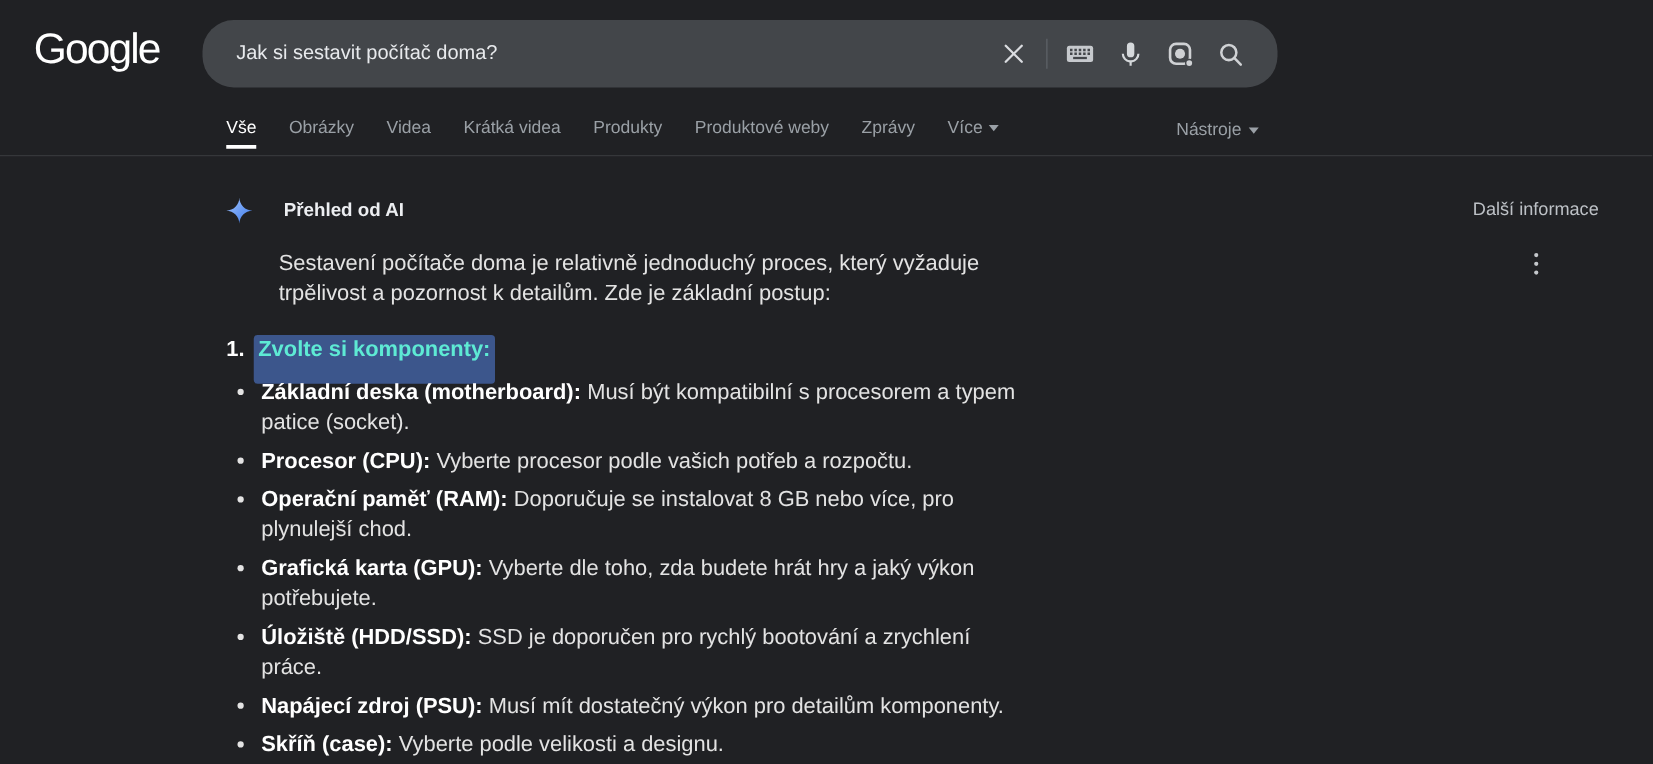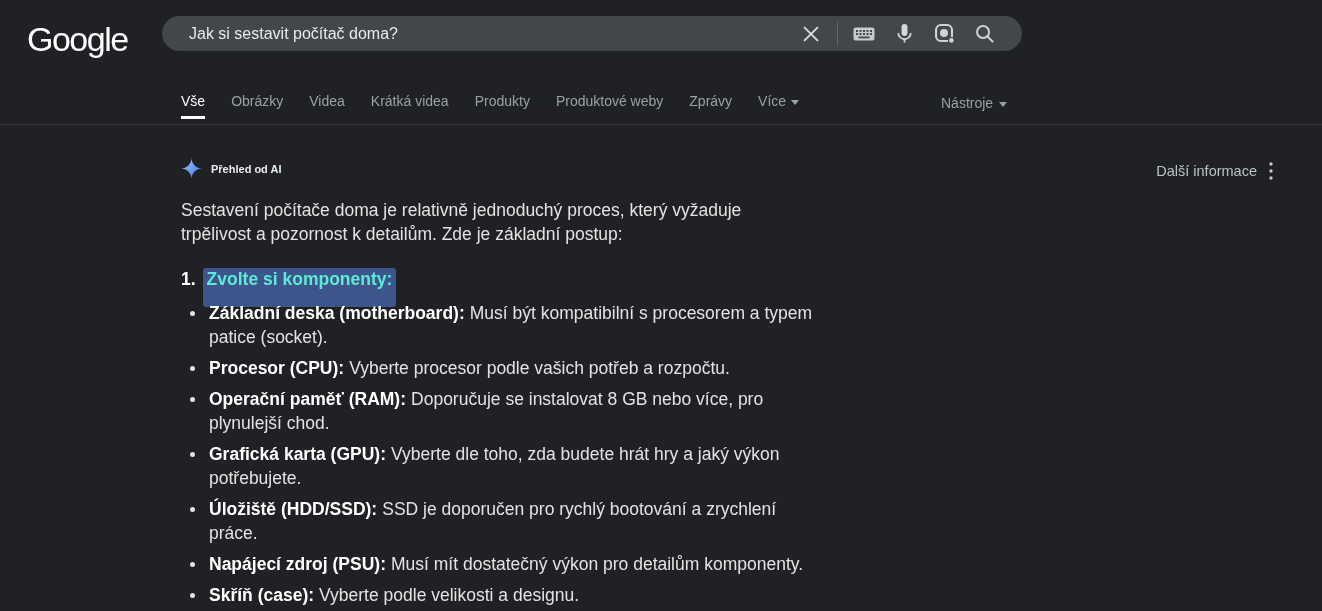--- a/index.html
+++ b/index.html
@@ -13,21 +13,21 @@
   .page { position: absolute; inset: 0; }
 
   
   .logo {
     position: absolute; left: 27px; top: 20px;
     font-size: 34px; font-weight: 500; color: #ffffff;
     letter-spacing: -1.5px; cursor: pointer;
   }
   .search-pill {
     position: absolute; left: 162px; top: 16px;
-    width: 860px; height: 35px;
+    width: 860px; height: 54px;
     background: #43464a; border-radius: 25px;
     display: flex; align-items: center;
   }
   .search-input {
     flex: 1; background: transparent; border: none; outline: none;
     color: #e8eaed; font-size: 16px; padding-left: 27px;
     font-family: "Liberation Sans", sans-serif;
   }
   .pill-icons { display: flex; align-items: center; padding-right: 18px; }
   .icon-btn {
@@ -63,34 +63,34 @@
     position: absolute; left: 941px; top: 95px;
     font-size: 14px; color: #9aa0a6; cursor: pointer;
     display: flex; align-items: center; gap: 6px;
   }
 
   
   .ai-header {
     position: absolute; left: 181px; top: 158px;
     display: flex; align-items: center; gap: 9px;
   }
-  .ai-title { font-size: 11px; font-weight: 700; color: #eceef1; }
+  .ai-title { font-size: 15px; font-weight: 700; color: #eceef1; margin-left: 16px; }
   .ai-actions {
     position: absolute; top: 160px; right: 43px;
-    display: flex; align-items: center; gap: 6px;
+    display: flex; align-items: center; gap: 24px; flex-direction: column;
   }
   .more-info { font-size: 14.5px; color: #bdc1c6; cursor: pointer; }
   .kebab { cursor: pointer; padding: 2px 6px; }
 
   
   .ai-body {
     position: absolute; left: 181px; top: 198px; width: 632px;
     color: #e3e3e3; font-size: 17.5px; line-height: 24px;
   }
-  .intro { margin-bottom: 21px; }
+  .intro { margin-bottom: 21px; margin-left: 42px; }
   .step { font-weight: 700; color: #ffffff; margin-bottom: 10px; }
   .step-num { margin-right: 7px; }
   .hl {
     background: #3c568c; color: #5eead4;
     padding: 1px 4px 18px 4px; border-radius: 3px;
   }
   ul.components { list-style: none; }
   ul.components li {
     position: relative; padding-left: 28px; margin-bottom: 7px;
   }

